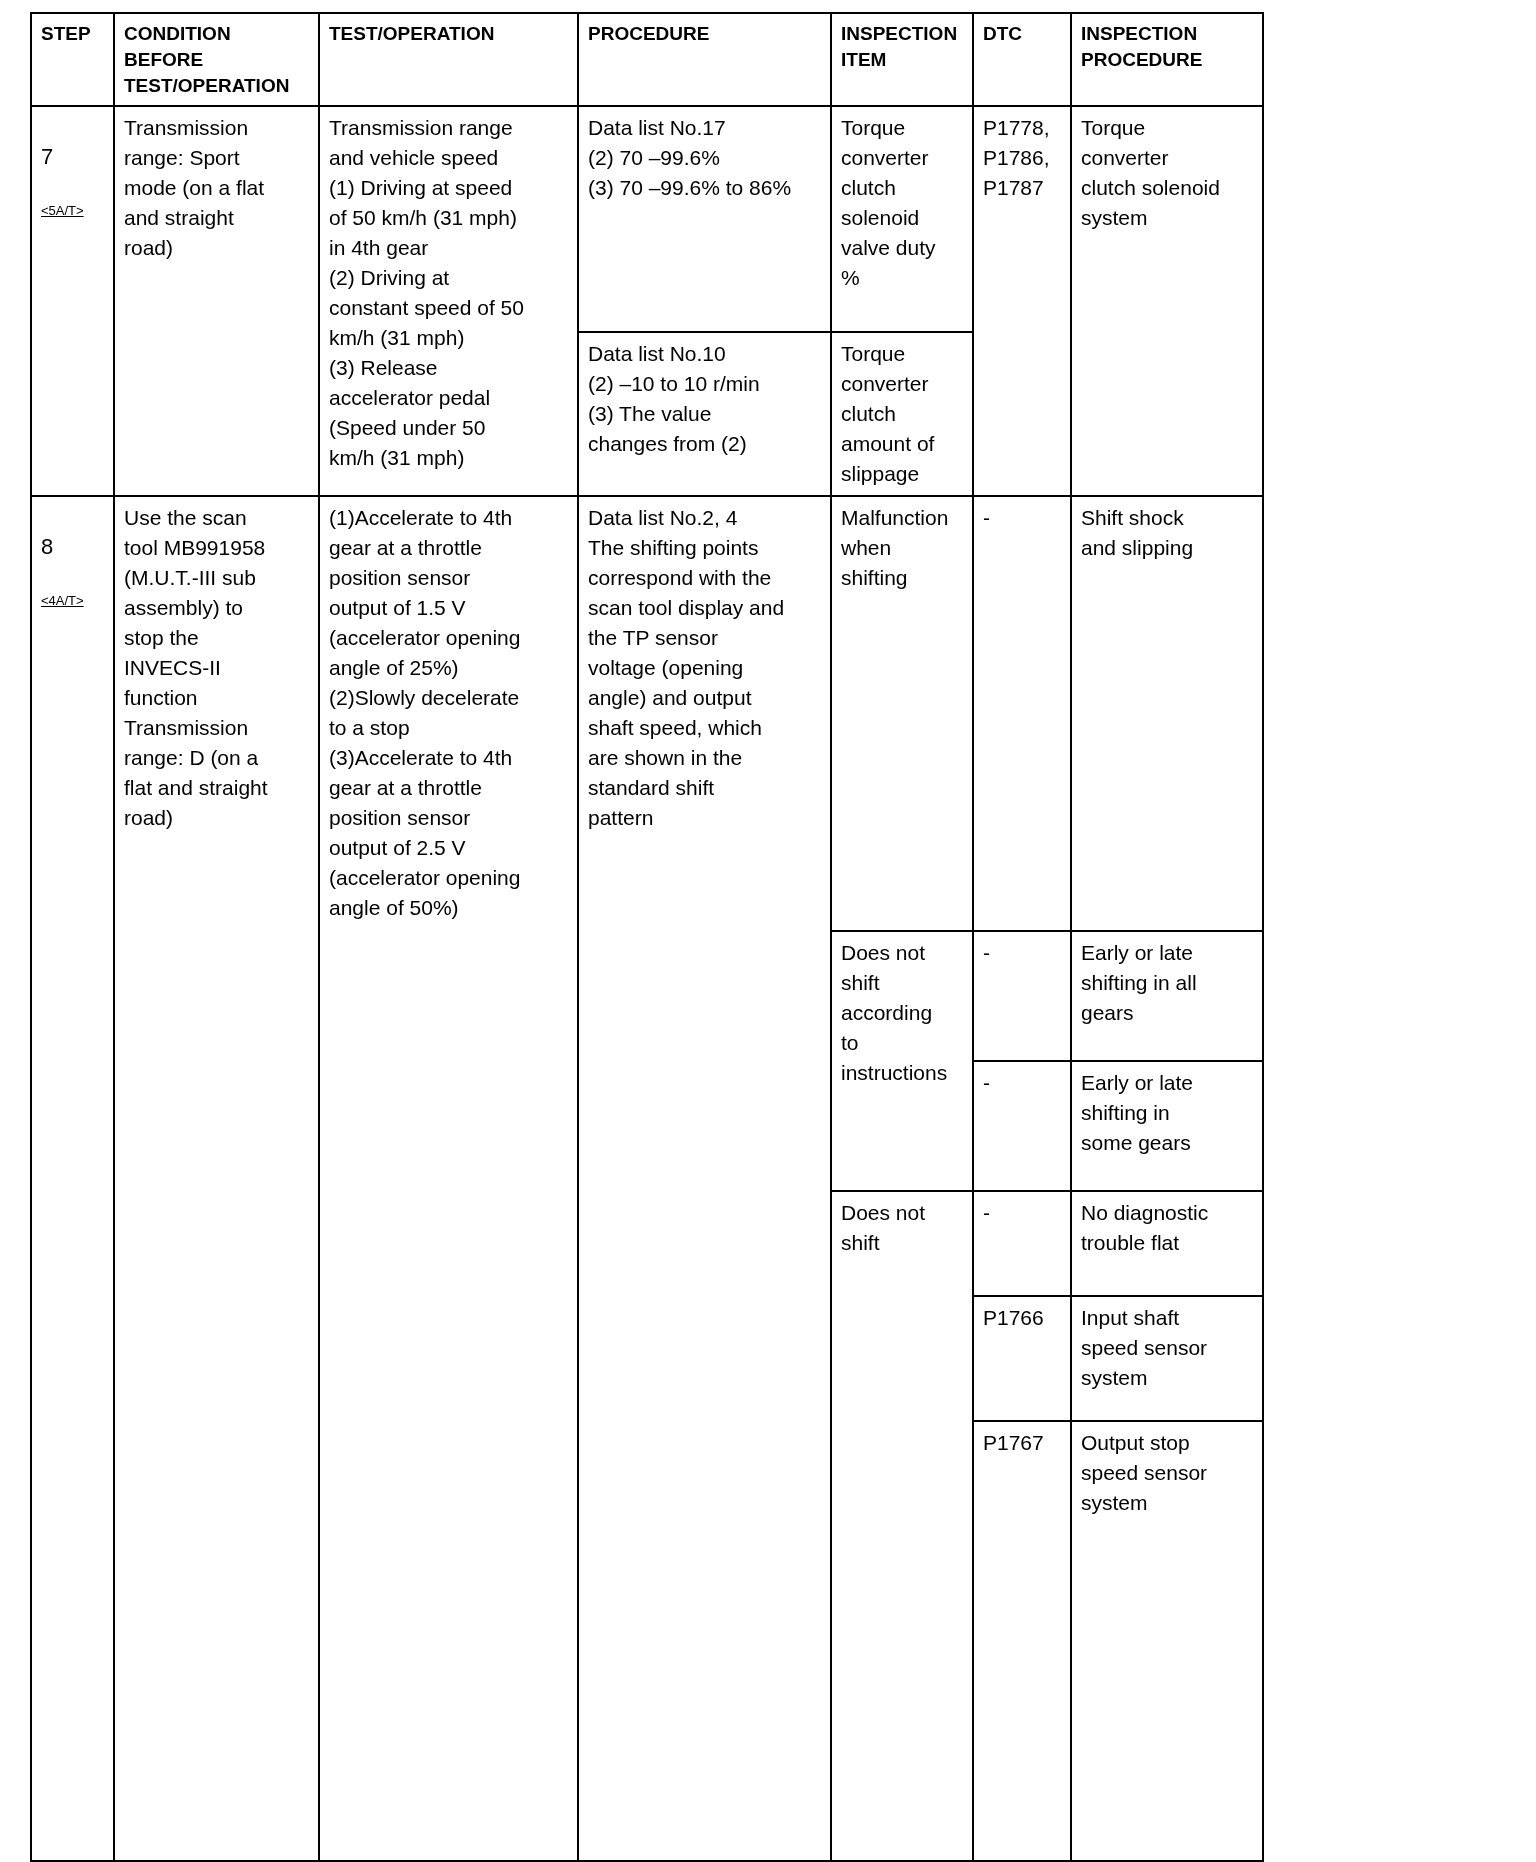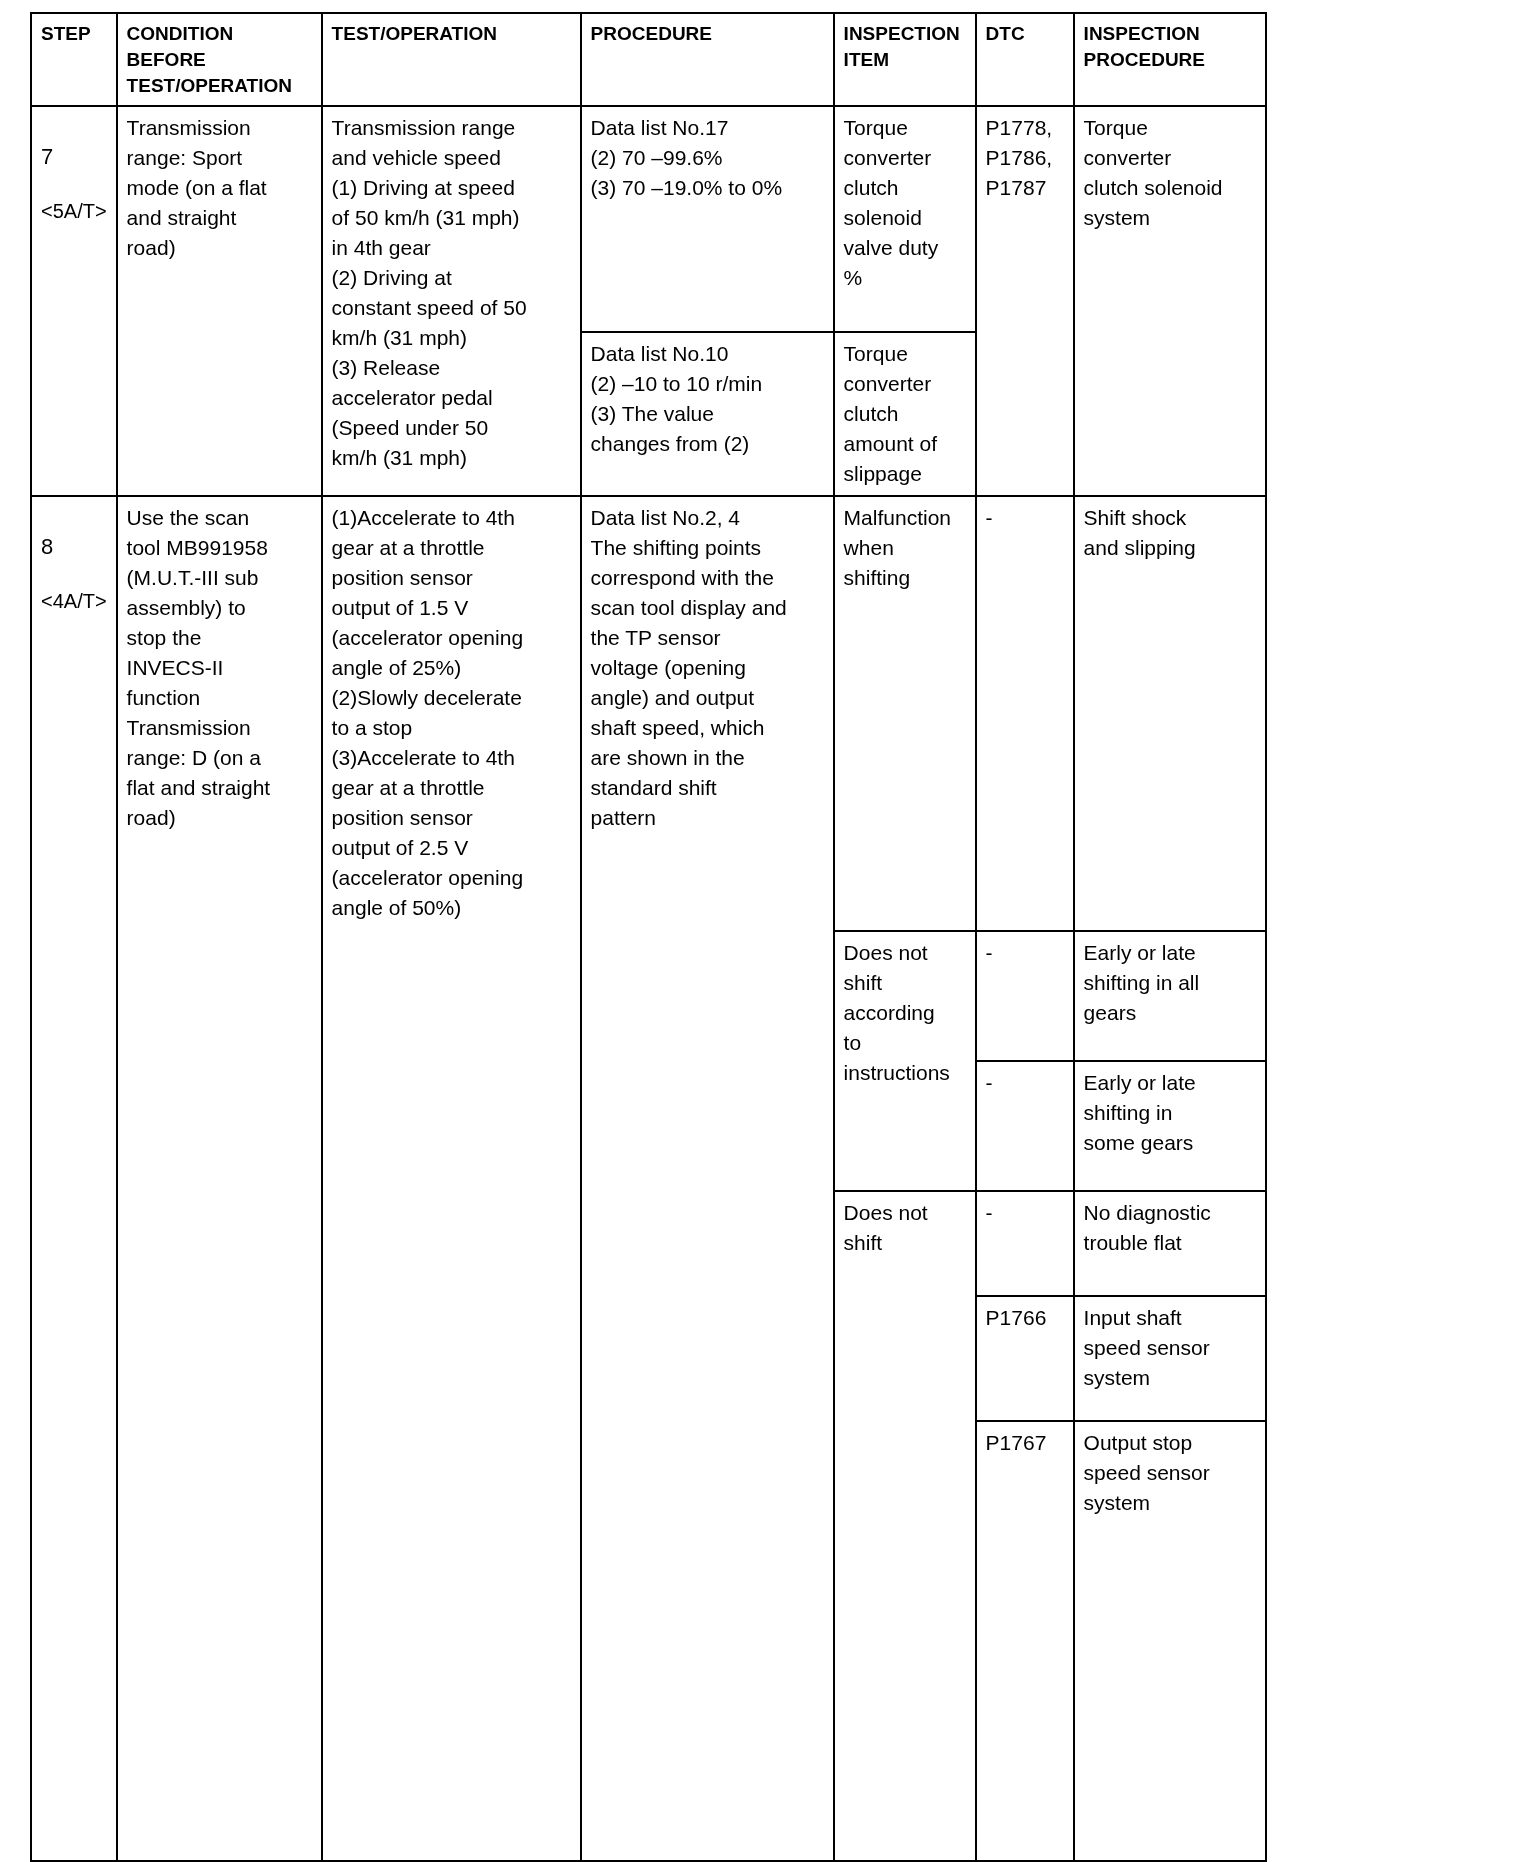--- a/index.html
+++ b/index.html
@@ -39,22 +39,23 @@
     line-height: 26px;
     font-weight: bold;
     padding-top: 7px;
     border-radius: 8px;
   }
   .step-num {
     font-size: 22px;
     line-height: 28px;
   }
   .step-note {
-    font-size: 20px;
+    font-size: 13px;
     line-height: 20px;
+    text-decoration: underline;
   }
 </style>
 </head>
 <body>
 
 <div class="page">
   <table class="diag">
     <colgroup>
       <col style="width:83px">
       <col style="width:205px">
@@ -97,21 +98,21 @@
 in 4th gear
 (2) Driving at
 constant speed of 50
 km/h (31 mph)
 (3) Release
 accelerator pedal
 (Speed under 50
 km/h (31 mph)</td>
       <td>Data list No.17
 (2) 70 –99.6%
-(3) 70 –19.0% to 0%</td>
+(3) 70 –99.6% to 86%</td>
       <td>Torque
 converter
 clutch
 solenoid
 valve duty
 %</td>
       <td rowspan="2">P1778,
 P1786,
 P1787</td>
       <td rowspan="2">Torque

